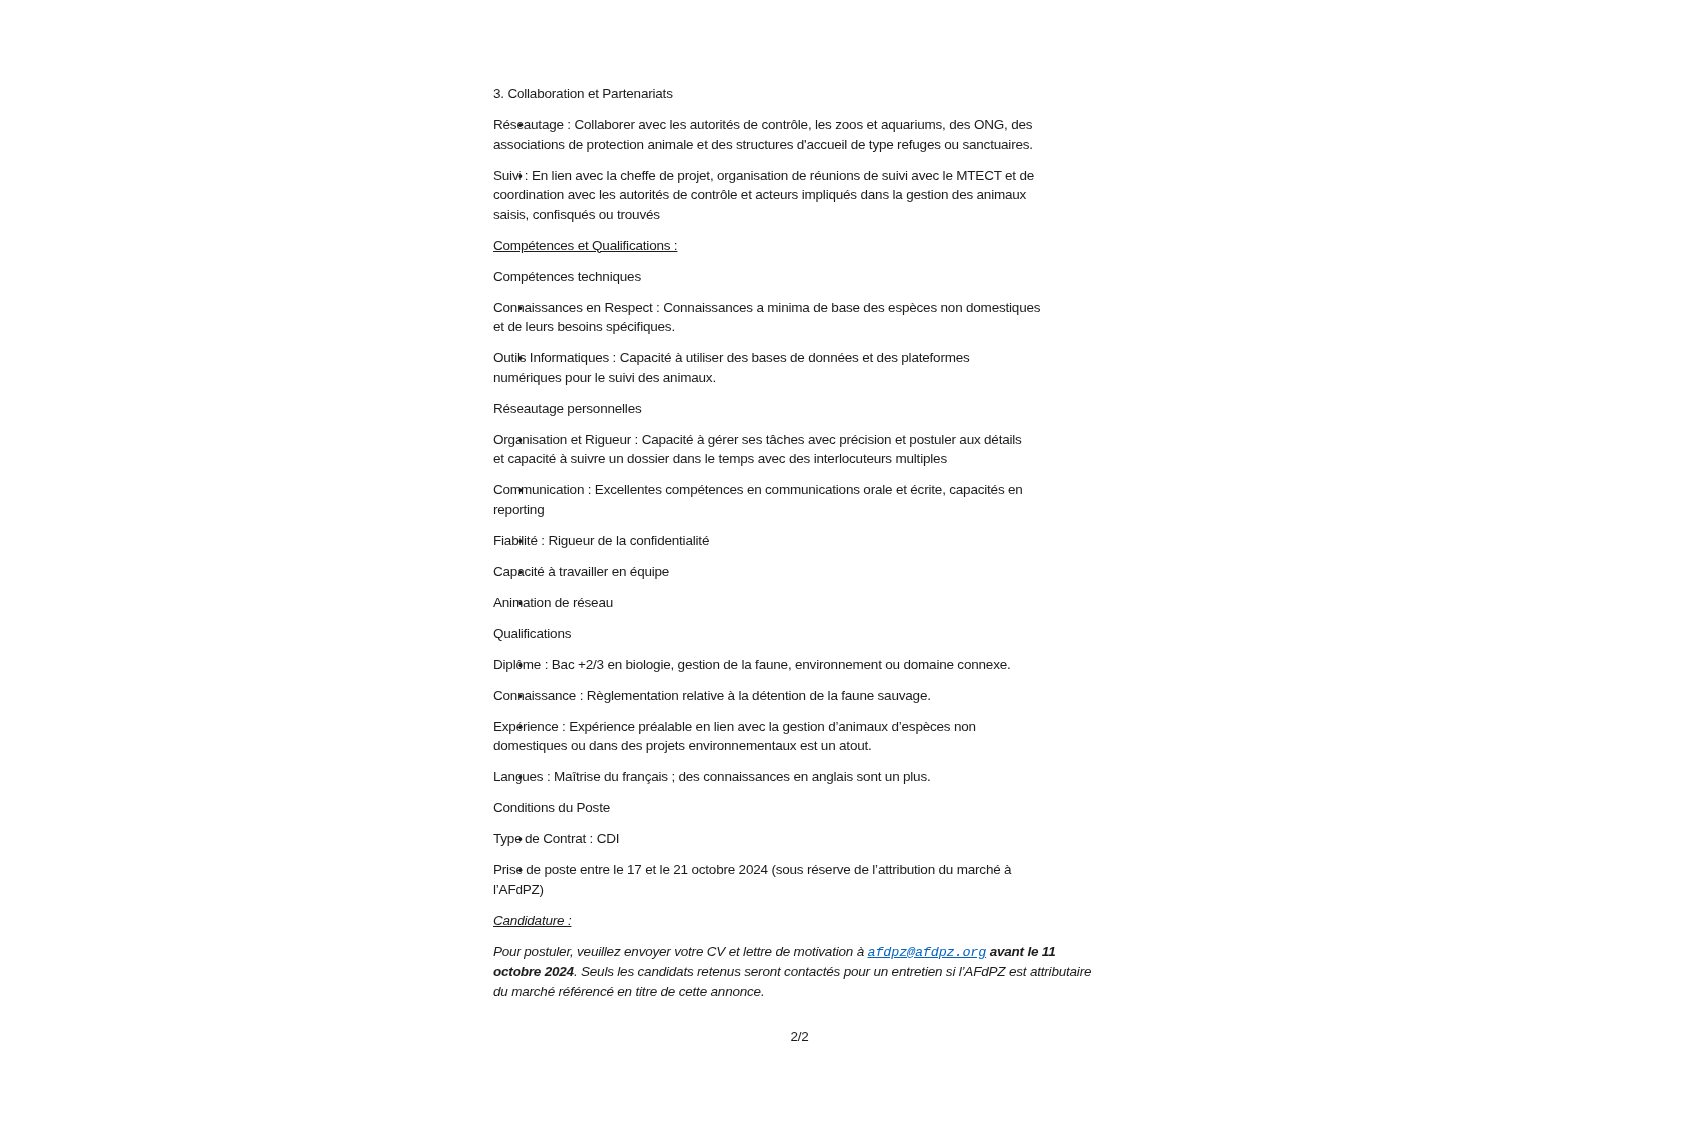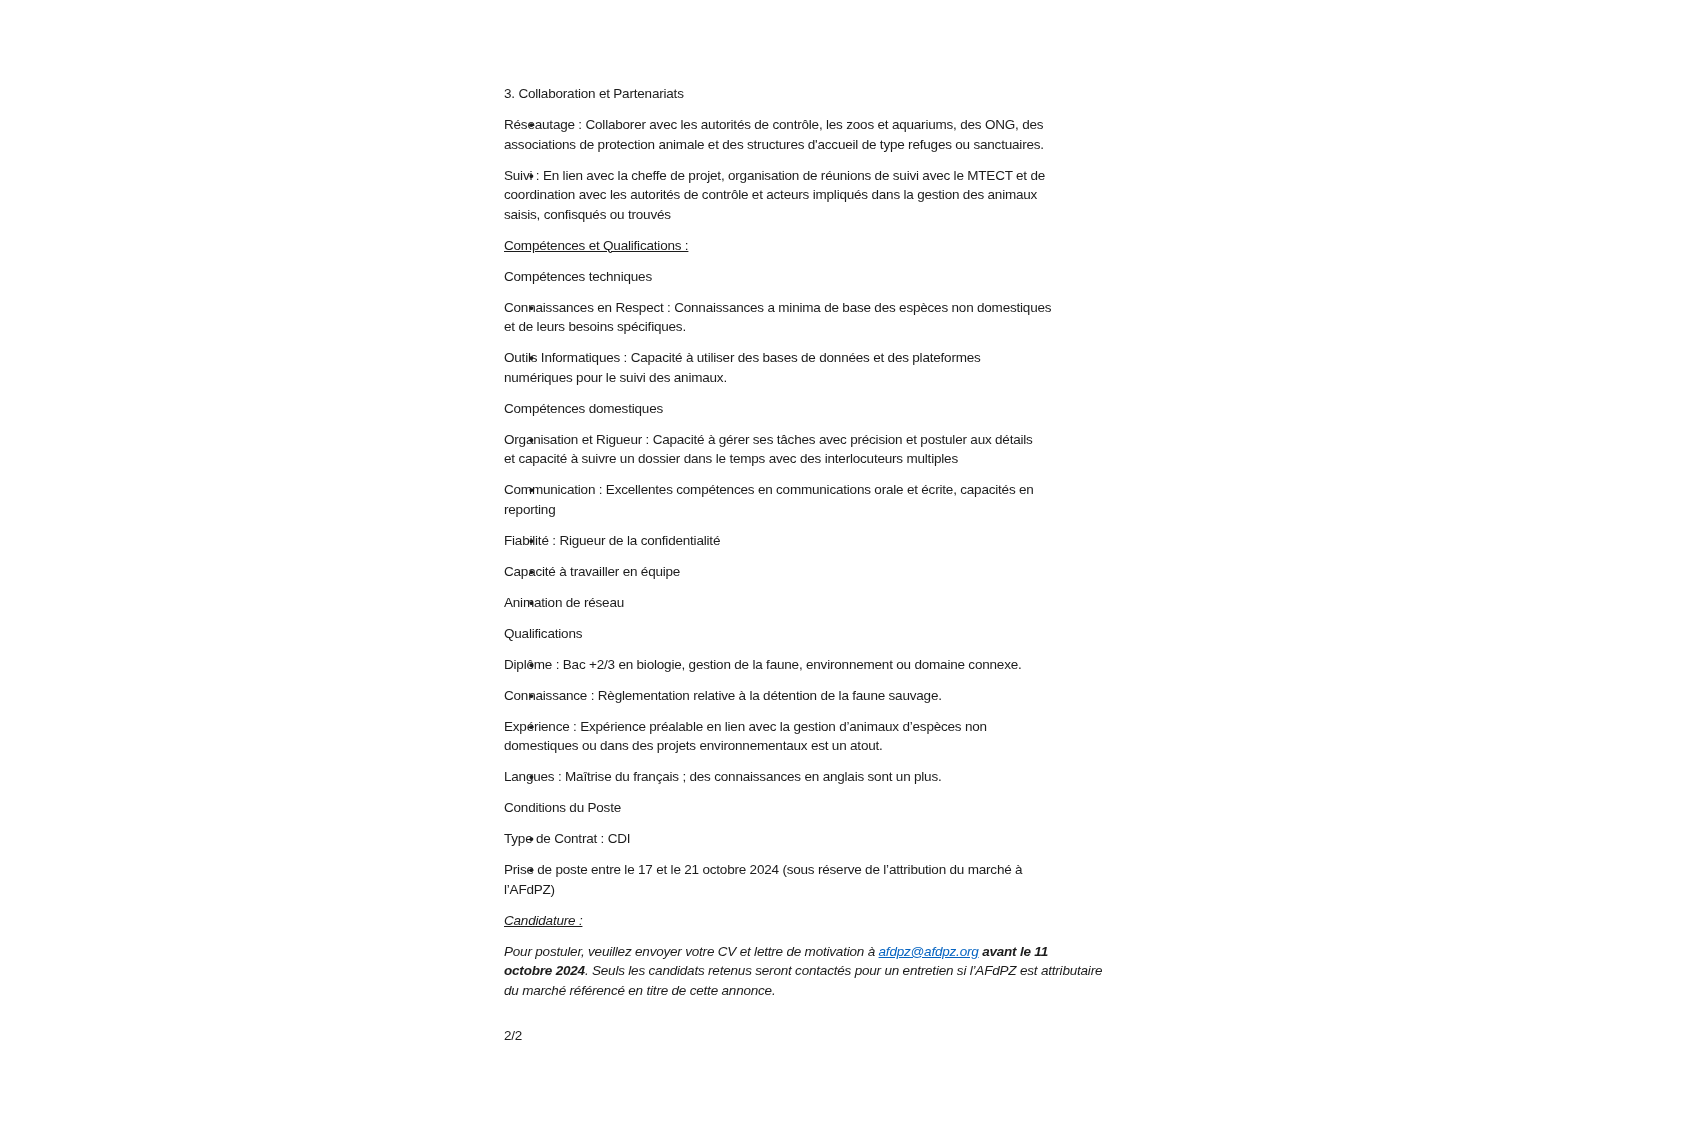--- a/index.html
+++ b/index.html
@@ -10,21 +10,20 @@
     font-family: "Liberation Sans", sans-serif;
   }
   .doc {
     position: absolute;
     left: 493px; top: 84px;
     width: 690px;
     color: #1c1c1c;
     font-size: 13.5px;
     line-height: 19.5px;
     letter-spacing: -0.2px;
-    margin-left: 11px;
   }
   .doc p, .doc li, .doc h2, .doc h3 {
     margin: 0 0 11.5px 0;
     padding: 0;
     font-size: 13.5px;
     line-height: 19.5px;
     font-weight: normal;
   }
   .h { font-weight: 700; }
   .u { text-decoration: underline; }
@@ -37,26 +36,26 @@
     white-space: pre-line;
   }
   .marker {
     position: absolute;
     left: 25px; top: 0;
     font-weight: 700;
     white-space: normal;
   }
   .lead { font-weight: 400; }
   .app { white-space: pre-line; }
-  a.email { color: #0563c1; text-decoration: underline; cursor: pointer; }
+  a.email { color: #0563c1; text-decoration: underline; cursor: pointer; font-family: Liberation Mono, monospace; }
   .deadline { font-weight: 700; font-style: italic; }
   .pagenum {
     margin-top: 26px;
     width: 613px;
-    text-align: left;
+    text-align: center;
   }
 </style>
 </head>
 <body>
 
 <div class="doc">
 
   <h2 class="h">3. Collaboration et Partenariats</h2>
 
   <ul>
@@ -70,21 +69,21 @@
   <h2 class="h u mt-extra">Compétences et Qualifications :</h2>
 
   <h3 class="h">Compétences techniques</h3>
   <ul>
     <li><span class="marker">•</span><span class="lead">Connaissances en Respect :</span><span> Connaissances a minima de base des espèces non domestiques
 et de leurs besoins spécifiques.</span></li>
     <li><span class="marker">•</span><span class="lead">Outils Informatiques :</span><span> Capacité à utiliser des bases de données et des plateformes
 numériques pour le suivi des animaux.</span></li>
   </ul>
 
-  <h3 class="h">Compétences domestiques</h3>
+  <h3 class="h">Réseautage personnelles</h3>
   <ul>
     <li><span class="marker">•</span><span class="lead">Organisation et Rigueur :</span><span> Capacité à gérer ses tâches avec précision et postuler aux détails
 et capacité à suivre un dossier dans le temps avec des interlocuteurs multiples</span></li>
     <li><span class="marker">•</span><span class="lead">Communication :</span><span> Excellentes compétences en communications orale et écrite, capacités en
 reporting</span></li>
     <li><span class="marker">•</span><span class="lead">Fiabilité :</span><span> Rigueur de la confidentialité</span></li>
     <li><span class="marker">•</span><span class="lead">Capacité à travailler en équipe</span><span></span></li>
     <li><span class="marker">•</span><span class="lead">Animation de réseau</span><span></span></li>
   </ul>
 

